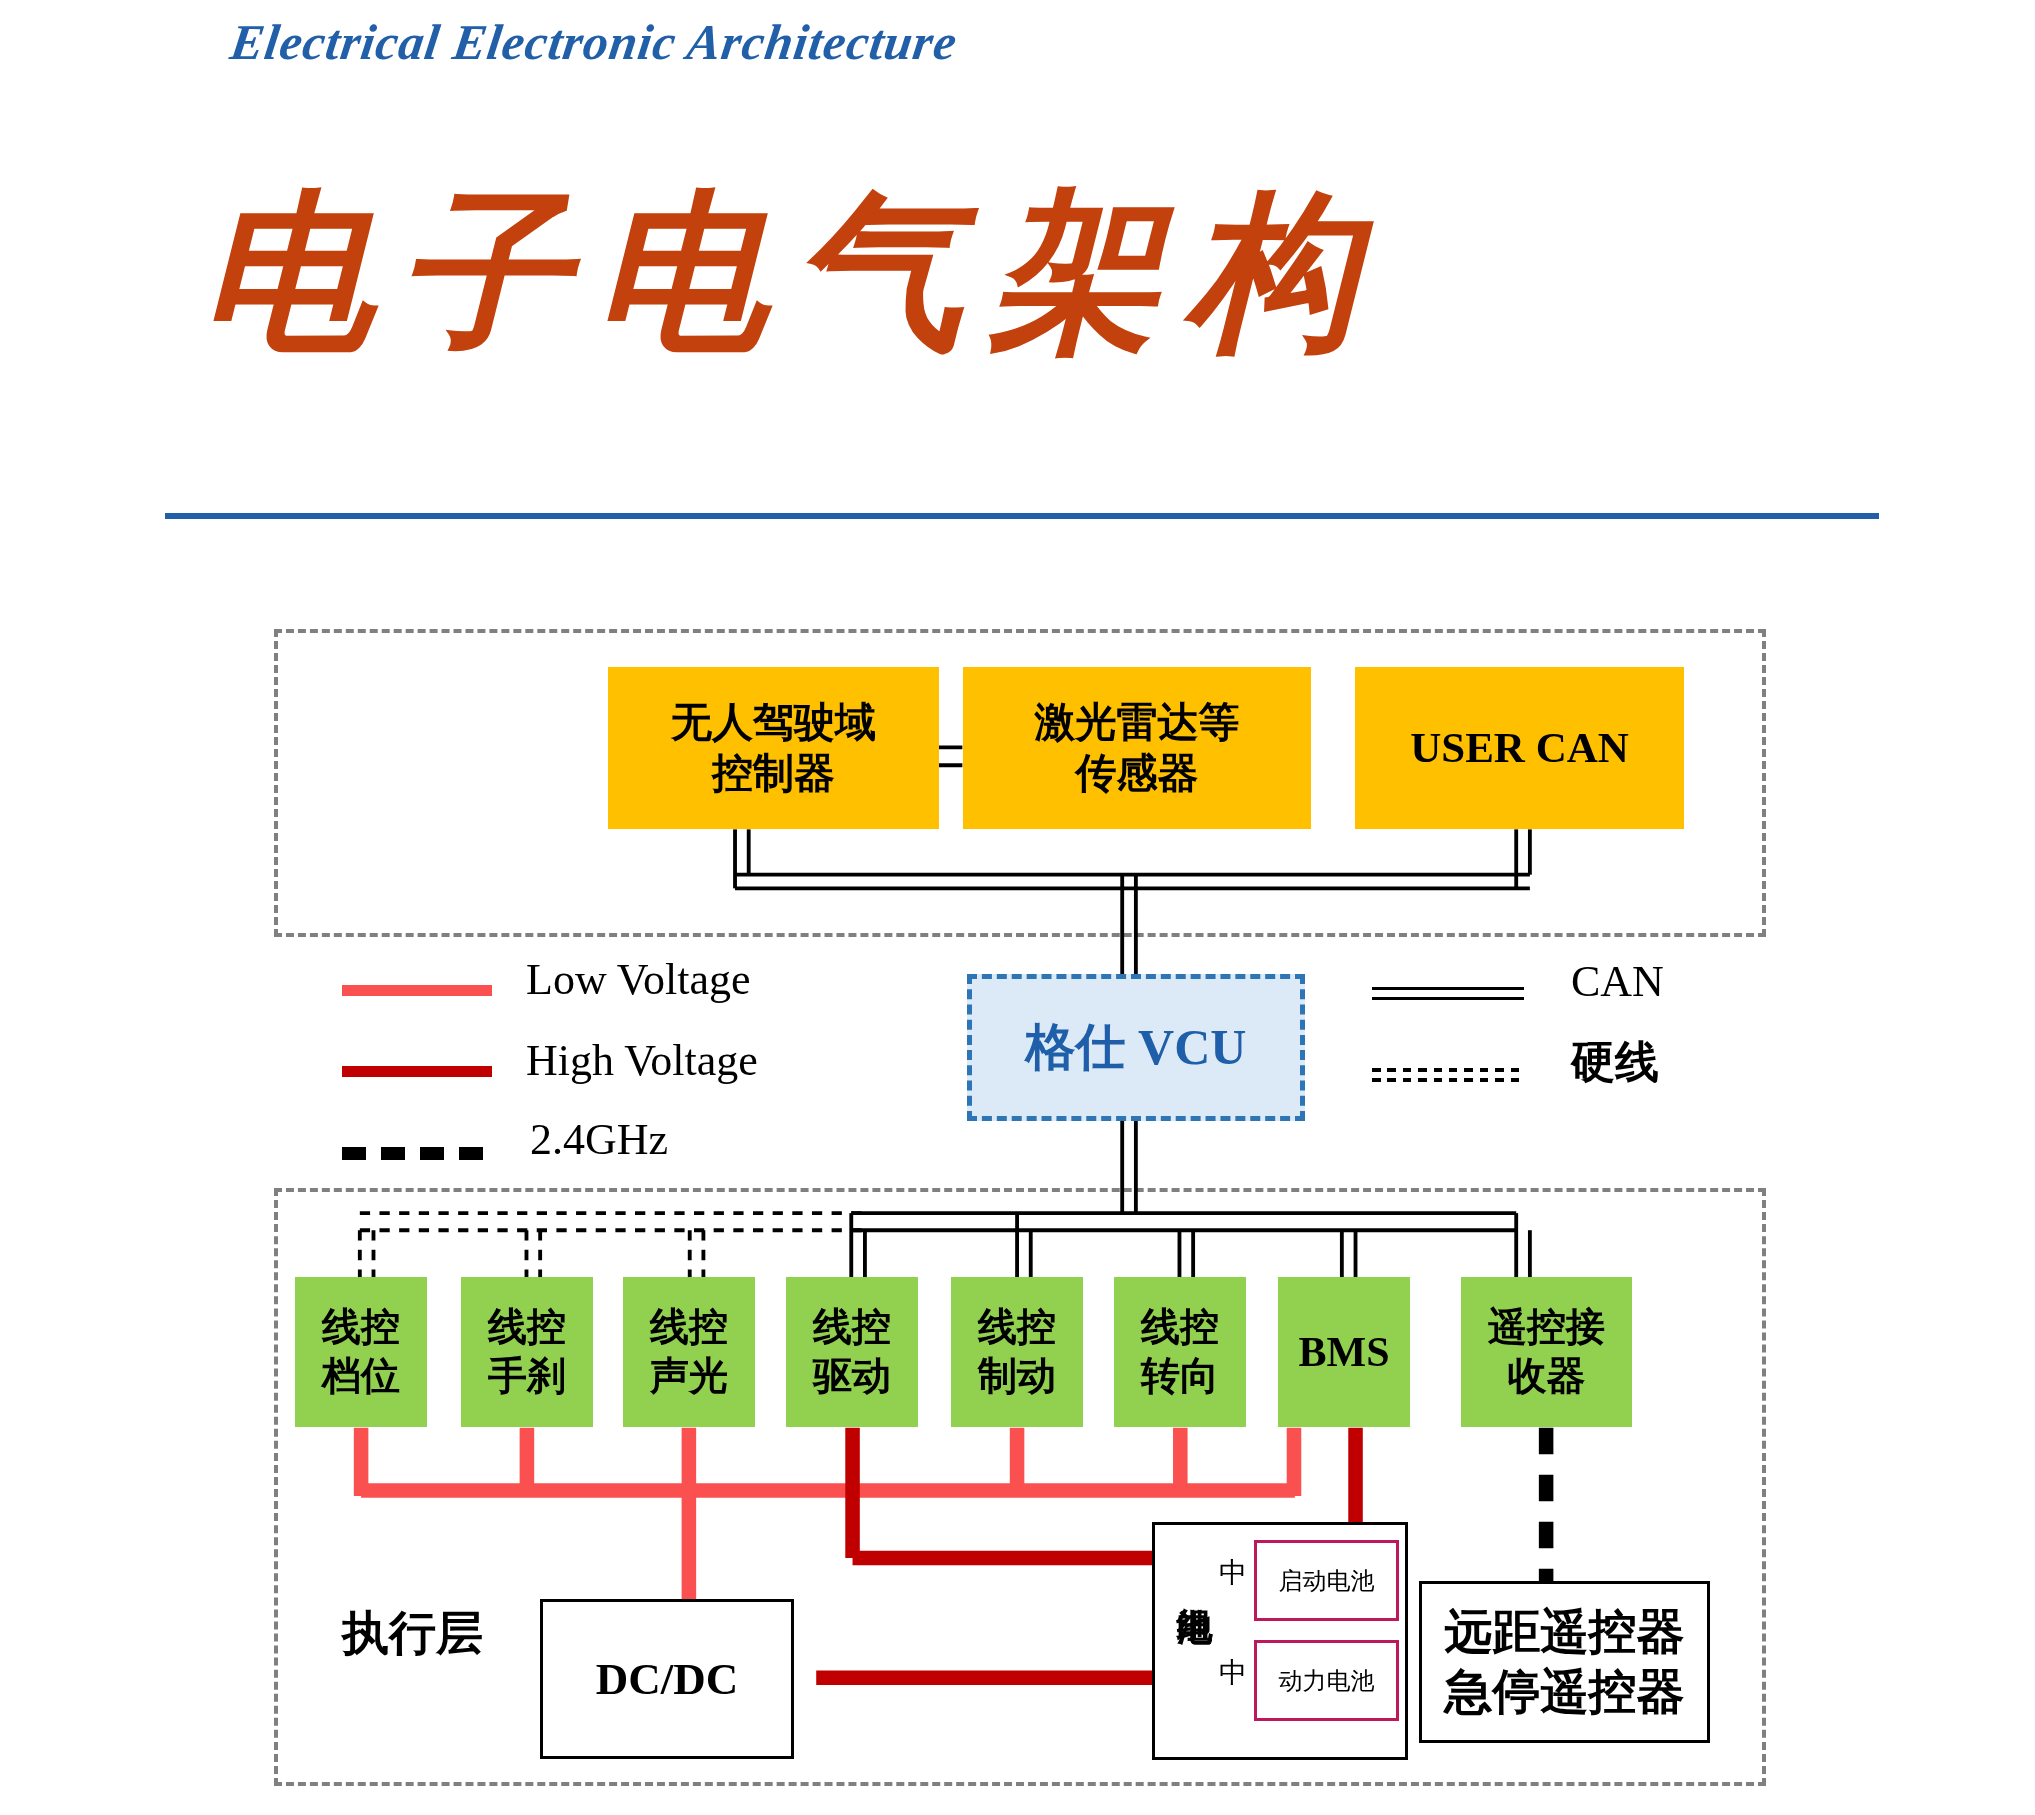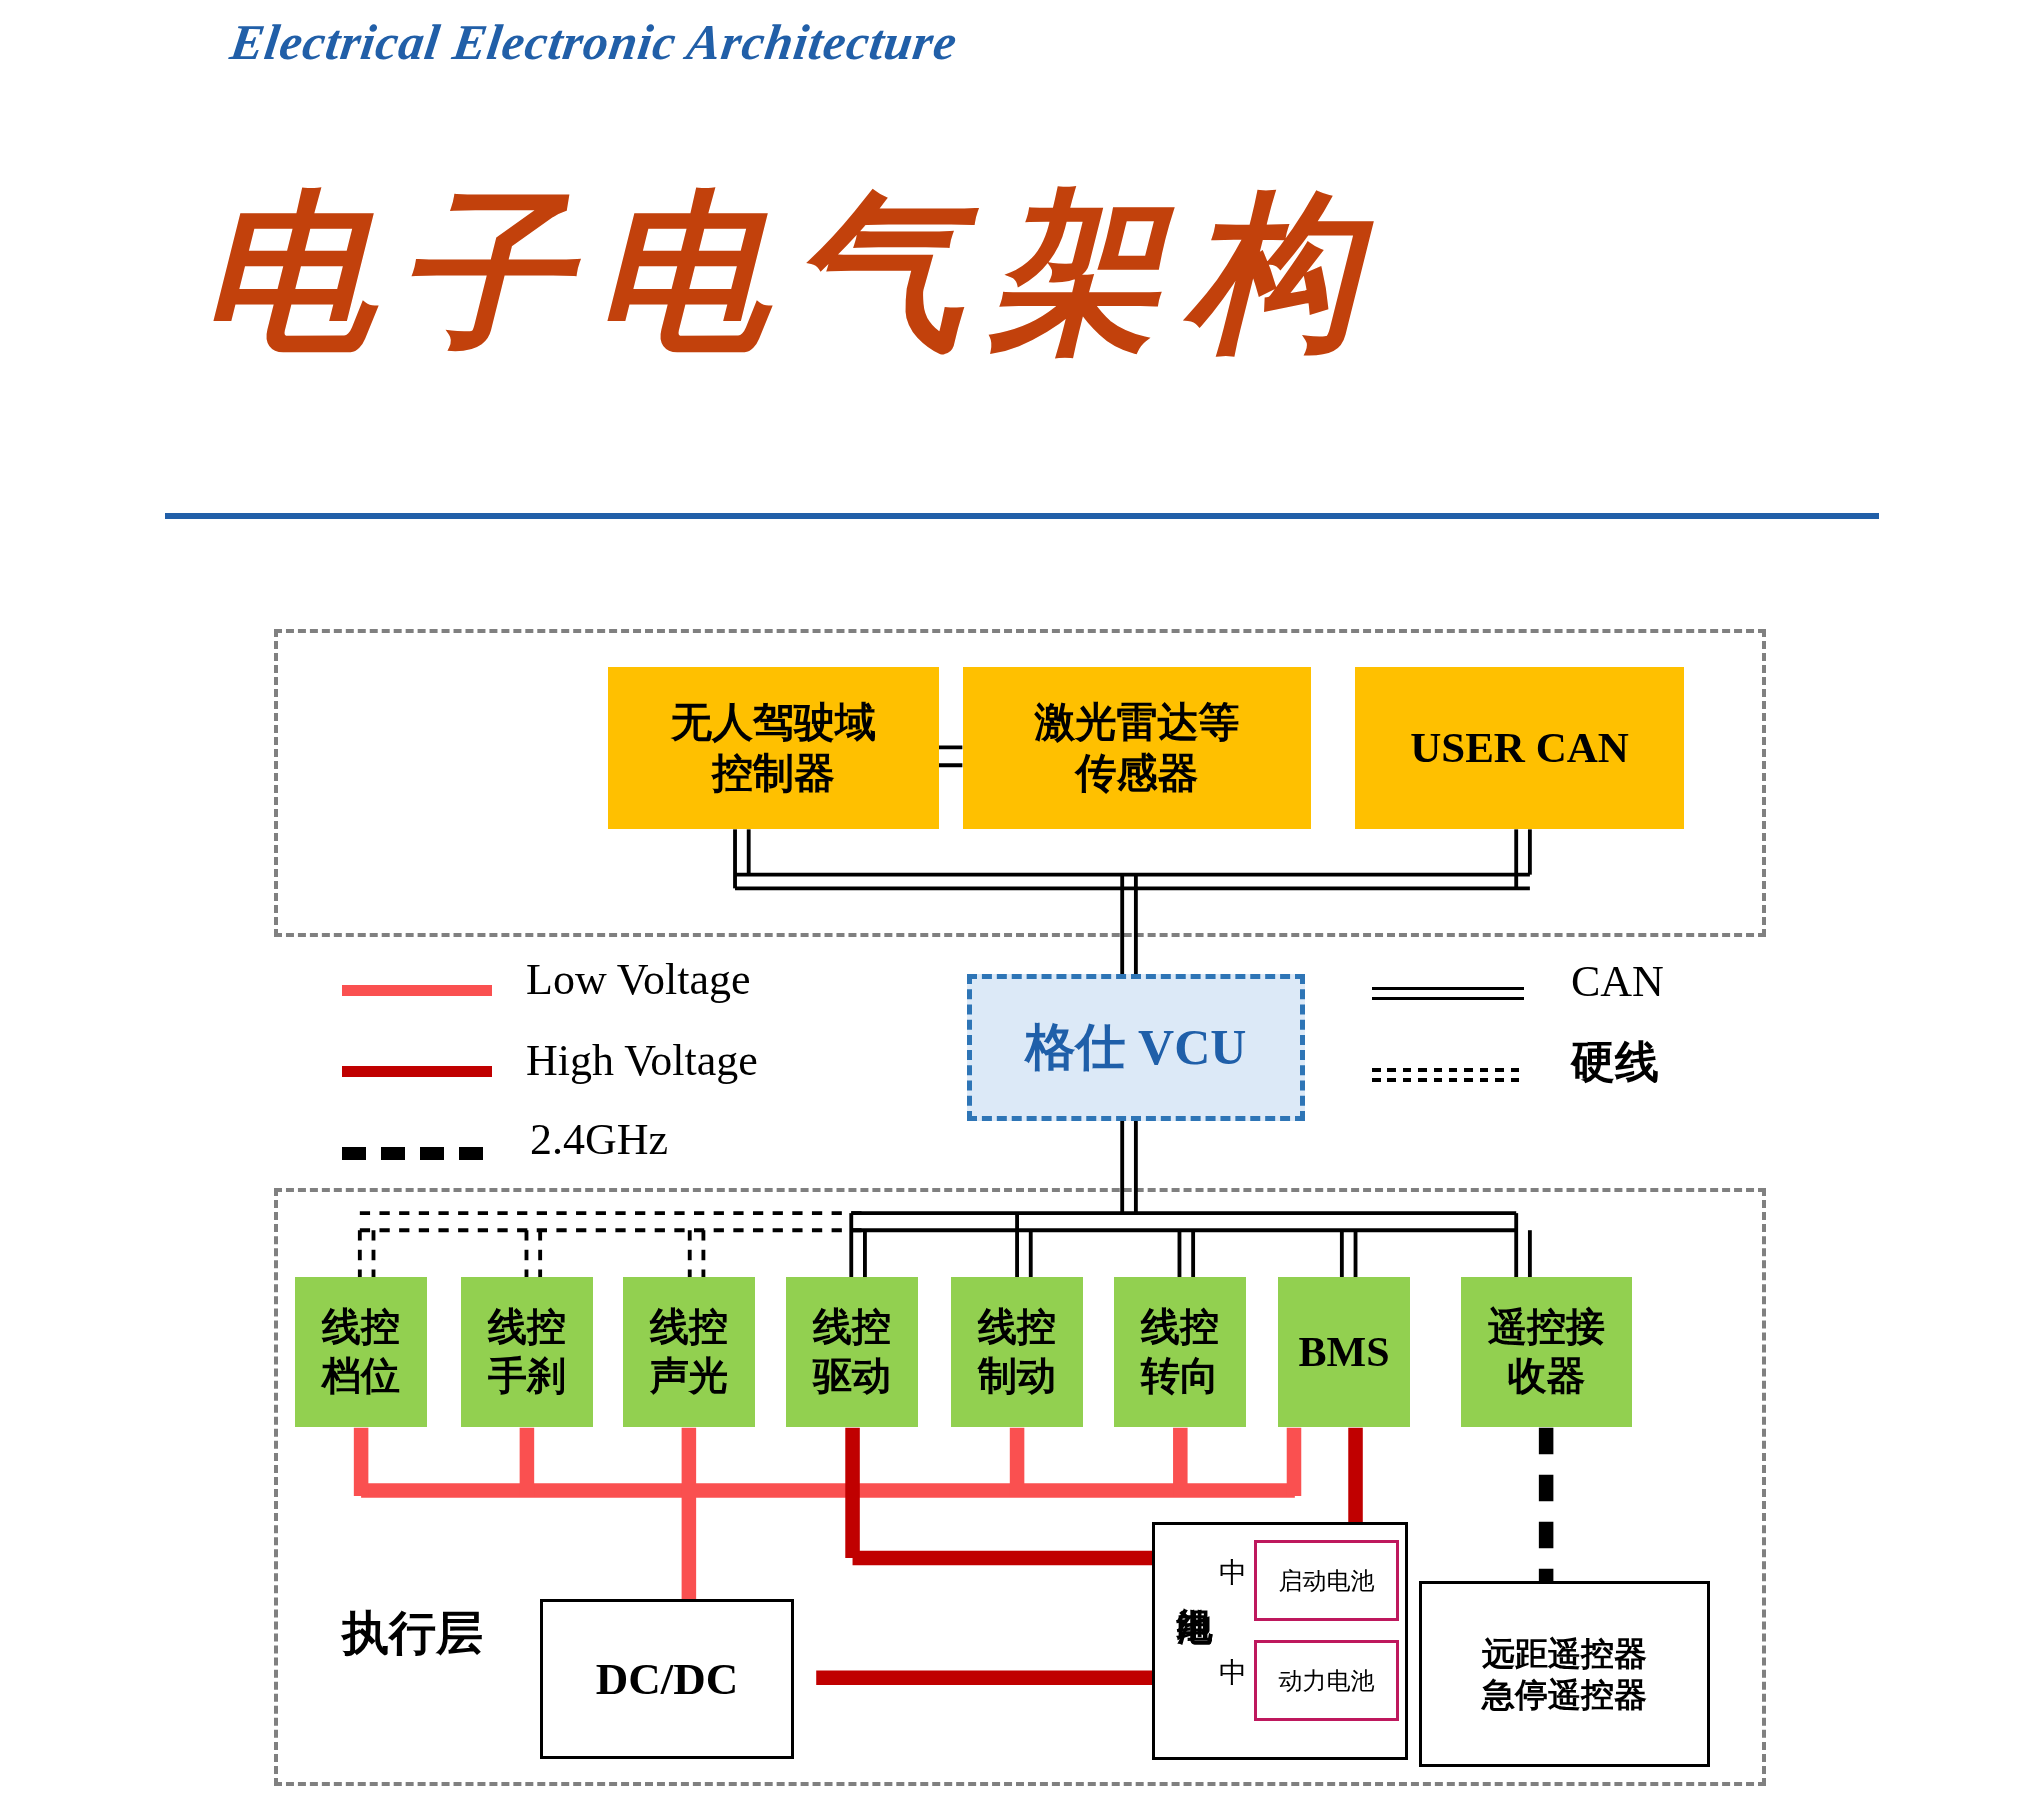--- a/index.html
+++ b/index.html
@@ -293,19 +293,19 @@
   </div>
 
   <div class="abs node inner" style="left:1254px;top:1540px;width:145px;height:81px;font-size:24px;">
     <span>启动电池</span>
   </div>
 
   <div class="abs node inner" style="left:1254px;top:1640px;width:145px;height:81px;font-size:24px;">
     <span>动力电池</span>
   </div>
 
-  <div class="abs node plain" style="left:1419px;top:1581px;width:291px;height:186px;font-size:33px;">
+  <div class="abs node plain" style="left:1419px;top:1581px;width:291px;height:162px;font-size:48px;">
     <span style="white-space:pre-line">远距遥控器
 急停遥控器</span>
   </div>
 
 </div>
 
 
 </body></html>

